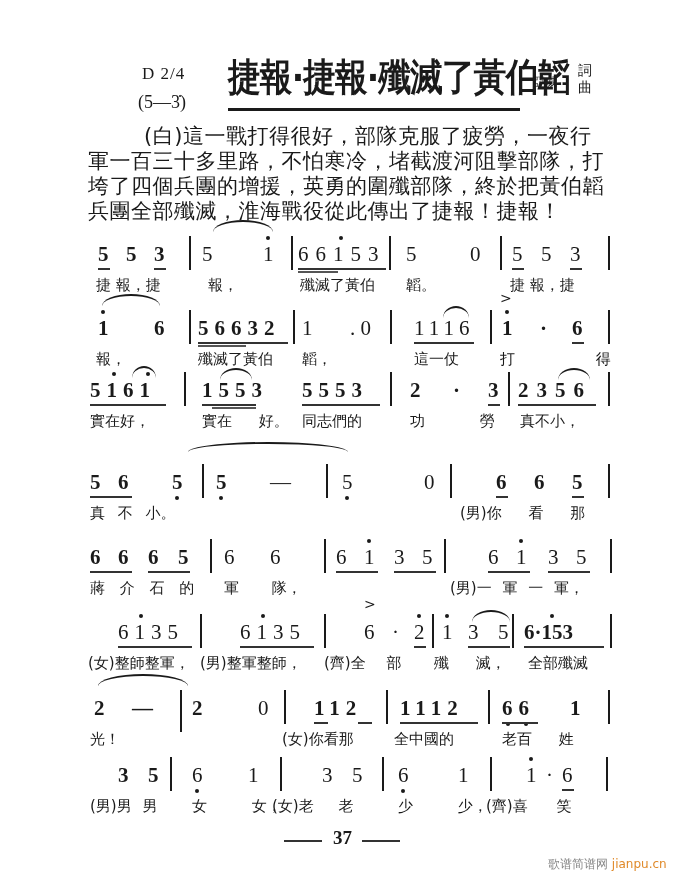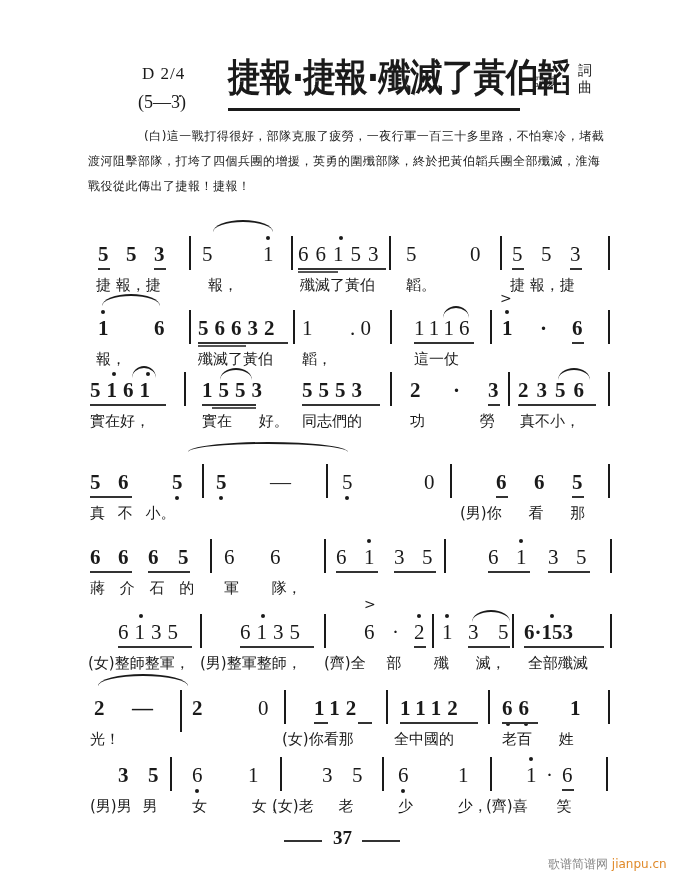--- a/index.html
+++ b/index.html
@@ -9,21 +9,21 @@
     font-family:"DejaVu Serif", "Liberation Serif", serif;
     color:#1a1a1a;
   }
   .abs { position:absolute; }
   .key { left:142px; top:64px; font-size:17px; font-family:"Liberation Serif", serif; letter-spacing:1px; }
   .intro { left:138px; top:92px; font-size:18px; font-family:"Liberation Serif", serif; }
   .title { left:228px; top:52px; font-size:38px; font-weight:bold; letter-spacing:-1px; font-family:"DejaVu Sans", sans-serif; transform:scaleX(0.86); transform-origin:left; white-space:nowrap; }
   .title-rule { left:228px; top:108px; width:292px; height:3px; background:#1a1a1a; }
   .author { left:533px; top:74px; font-size:12px; font-family:"DejaVu Sans", sans-serif; }
   .credit { left:578px; top:62px; font-size:14px; width:14px; line-height:17px; font-family:"DejaVu Sans", sans-serif; }
-  .narr { left:88px; top:124px; width:520px; font-size:12px; line-height:25px; font-family:"DejaVu Sans", sans-serif; letter-spacing:0.5px; text-indent:56px; }
+  .narr { left:88px; top:124px; width:520px; font-size:21px; line-height:25px; font-family:"DejaVu Sans", sans-serif; letter-spacing:0.5px; text-indent:56px; }
   .row { position:absolute; left:88px; width:530px; height:70px; }
   .n { position:absolute; top:0; font-size:21px; font-weight:bold; font-family:"Liberation Serif", serif; line-height:24px; }
   .n.thin { font-weight:normal; }
   .l { position:absolute; top:34px; font-size:15px; font-family:"DejaVu Sans", sans-serif; white-space:nowrap; }
   .bar { position:absolute; top:-6px; width:2px; height:34px; background:#1a1a1a; }
   .ul { position:absolute; top:26px; height:1.5px; background:#333; }
   .ul2 { position:absolute; top:29px; height:1.5px; background:#555; }
   .dot { position:absolute; width:4px; height:4px; border-radius:50%; background:#1a1a1a; }
   .arc { position:absolute; border-top:2px solid #1a1a1a; border-radius:50% 50% 0 0 / 100% 100% 0 0; height:10px; }
   .acc { position:absolute; font-size:14px; font-family:"DejaVu Sans", sans-serif; }
@@ -98,20 +98,21 @@
   <span class="n" style="left:414px">1</span>
   <div class="dot" style="left:417px;top:-6px"></div>
   <span class="n" style="left:452px">·</span>
   <span class="n" style="left:484px">6</span>
   <div class="ul" style="left:484px;width:12px"></div>
   <div class="bar" style="left:520px"></div>
   <span class="l" style="left:8px">報，</span>
   <span class="l" style="left:110px">殲滅了黃伯</span>
   <span class="l" style="left:214px">韜，</span>
   <span class="l" style="left:326px">這一仗</span>
+  <span class="l" style="left:412px;letter-spacing:38px">打 得</span>
 </div>
 
 <div class="row" style="top:378px">
   <span class="n" style="left:2px;letter-spacing:6px">5161</span>
   <div class="dot" style="left:24px;top:-6px"></div>
     <div class="dot" style="left:58px;top:-6px"></div>
   <div class="arc" style="left:44px;top:-12px;width:24px"></div>
   <div class="ul" style="left:2px;width:76px"></div>
   <div class="bar" style="left:96px"></div>
   <span class="n" style="left:114px;letter-spacing:6px">1553</span>
@@ -185,20 +186,21 @@
   <span class="n thin" style="left:400px">6</span>
   <span class="n thin" style="left:428px">1</span>
   <div class="dot" style="left:431px;top:-6px"></div>
   <span class="n thin" style="left:460px">3</span>
   <span class="n thin" style="left:488px">5</span>
   <div class="ul" style="left:400px;width:42px"></div>
     <div class="ul" style="left:460px;width:42px"></div>
   <div class="bar" style="left:522px"></div>
   <span class="l" style="left:2px;word-spacing:10px">蔣 介 石 的</span>
   <span class="l" style="left:136px;word-spacing:28px">軍 隊，</span>
+  <span class="l" style="left:362px;word-spacing:6px">(男)一 軍 一 軍，</span>
 </div>
 
 <div class="row" style="top:620px">
   <span class="n thin" style="left:30px;letter-spacing:6px">6135</span>
   <div class="dot" style="left:51px;top:-6px"></div>
   <div class="ul" style="left:30px;width:74px"></div>
   <div class="bar" style="left:112px"></div>
   <span class="n thin" style="left:152px;letter-spacing:6px">6135</span>
   <div class="dot" style="left:173px;top:-6px"></div>
   <div class="ul" style="left:152px;width:74px"></div>

